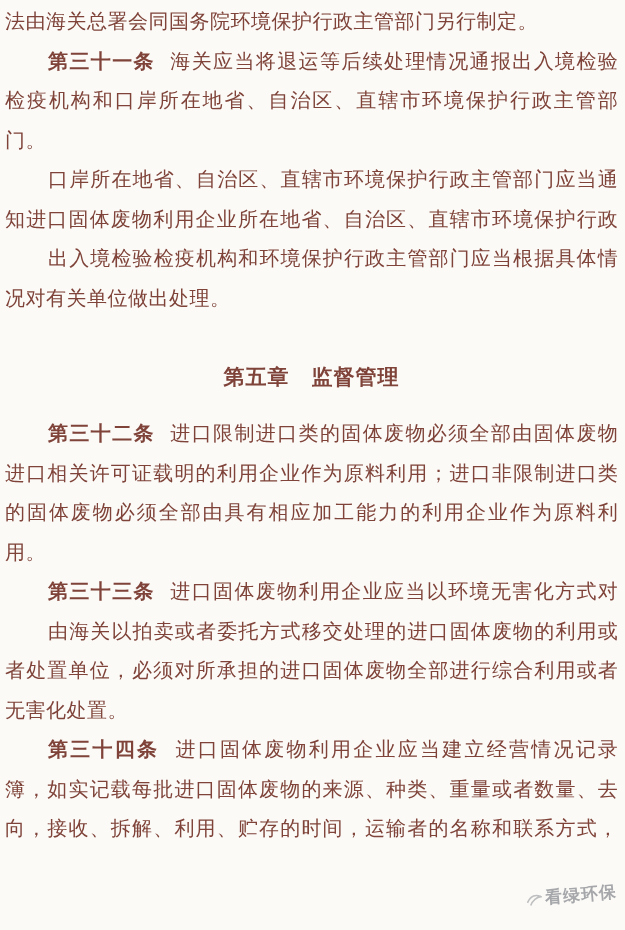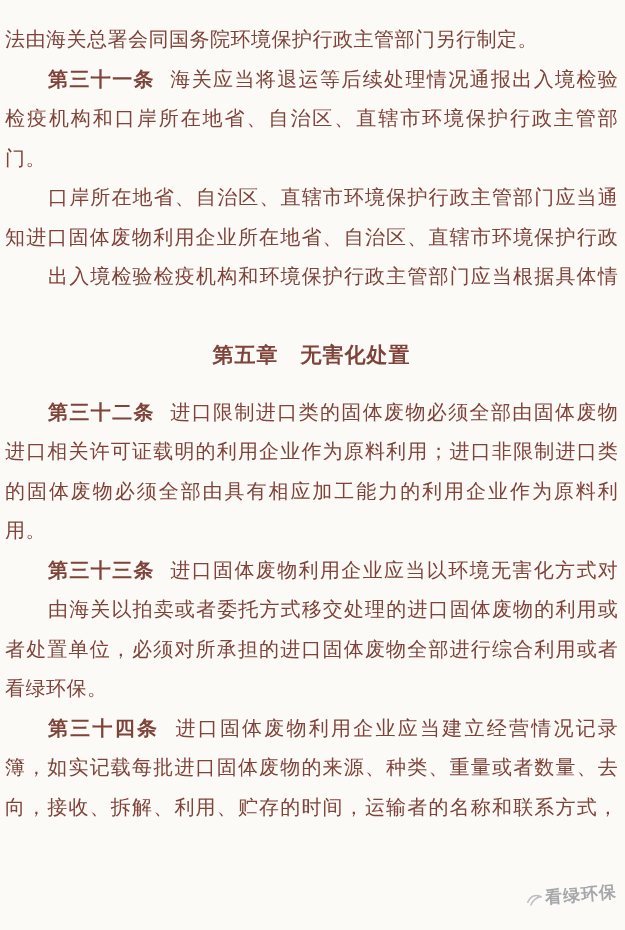--- a/index.html
+++ b/index.html
@@ -4,21 +4,21 @@
 <style>
   html,body{margin:0;padding:0;}
   .page{
     position:relative;
     width:625px;height:930px;
     background:#fbfaf7;
     color:#7f4339;
     font-family:"Liberation Serif","DejaVu Serif",serif;
     overflow:hidden;
   }
-  #doc{padding:20px 7px 0 5px;}
+  #doc{padding:2px 7px 0 5px;}
   .line{
     height:39.5px;
     display:flex;
     align-items:center;
     font-size:20px;
     letter-spacing:.5px;
     white-space:pre;
   }
   .line.j{justify-content:space-between;letter-spacing:0;}
   .line.ind{padding-left:43px;}
@@ -50,29 +50,30 @@
 
 <div class="page" style="background: rgb(251, 250, 247); color: rgb(127, 67, 57);">
   <div id="doc">
       <div class="line"><span>法由海关总署会同国务院环境保护行政主管部门另行制定。</span></div>
       <div class="line j ind"><span class="b">第</span><span class="b">三</span><span class="b">十</span><span class="b">一</span><span class="b">条</span><span class="gap"></span><span>海</span><span>关</span><span>应</span><span>当</span><span>将</span><span>退</span><span>运</span><span>等</span><span>后</span><span>续</span><span>处</span><span>理</span><span>情</span><span>况</span><span>通</span><span>报</span><span>出</span><span>入</span><span>境</span><span>检</span><span>验</span></div>
       <div class="line j"><span>检</span><span>疫</span><span>机</span><span>构</span><span>和</span><span>口</span><span>岸</span><span>所</span><span>在</span><span>地</span><span>省</span><span>、</span><span>自</span><span>治</span><span>区</span><span>、</span><span>直</span><span>辖</span><span>市</span><span>环</span><span>境</span><span>保</span><span>护</span><span>行</span><span>政</span><span>主</span><span>管</span><span>部</span></div>
       <div class="line"><span>门。</span></div>
       <div class="line j ind"><span>口</span><span>岸</span><span>所</span><span>在</span><span>地</span><span>省</span><span>、</span><span>自</span><span>治</span><span>区</span><span>、</span><span>直</span><span>辖</span><span>市</span><span>环</span><span>境</span><span>保</span><span>护</span><span>行</span><span>政</span><span>主</span><span>管</span><span>部</span><span>门</span><span>应</span><span>当</span><span>通</span></div>
       <div class="line j"><span>知</span><span>进</span><span>口</span><span>固</span><span>体</span><span>废</span><span>物</span><span>利</span><span>用</span><span>企</span><span>业</span><span>所</span><span>在</span><span>地</span><span>省</span><span>、</span><span>自</span><span>治</span><span>区</span><span>、</span><span>直</span><span>辖</span><span>市</span><span>环</span><span>境</span><span>保</span><span>护</span><span>行</span><span>政</span></div>
       <div class="line j ind"><span>出</span><span>入</span><span>境</span><span>检</span><span>验</span><span>检</span><span>疫</span><span>机</span><span>构</span><span>和</span><span>环</span><span>境</span><span>保</span><span>护</span><span>行</span><span>政</span><span>主</span><span>管</span><span>部</span><span>门</span><span>应</span><span>当</span><span>根</span><span>据</span><span>具</span><span>体</span><span>情</span></div>
-      <div class="heading">第五章　无害化处置</div>
+      <div class="line"><span>况对有关单位做出处理。</span></div>
+      <div class="heading">第五章　监督管理</div>
       <div class="line j ind"><span class="b">第</span><span class="b">三</span><span class="b">十</span><span class="b">二</span><span class="b">条</span><span class="gap"></span><span>进</span><span>口</span><span>限</span><span>制</span><span>进</span><span>口</span><span>类</span><span>的</span><span>固</span><span>体</span><span>废</span><span>物</span><span>必</span><span>须</span><span>全</span><span>部</span><span>由</span><span>固</span><span>体</span><span>废</span><span>物</span></div>
       <div class="line j"><span>进</span><span>口</span><span>相</span><span>关</span><span>许</span><span>可</span><span>证</span><span>载</span><span>明</span><span>的</span><span>利</span><span>用</span><span>企</span><span>业</span><span>作</span><span>为</span><span>原</span><span>料</span><span>利</span><span>用</span><span>；</span><span>进</span><span>口</span><span>非</span><span>限</span><span>制</span><span>进</span><span>口</span><span>类</span></div>
       <div class="line j"><span>的</span><span>固</span><span>体</span><span>废</span><span>物</span><span>必</span><span>须</span><span>全</span><span>部</span><span>由</span><span>具</span><span>有</span><span>相</span><span>应</span><span>加</span><span>工</span><span>能</span><span>力</span><span>的</span><span>利</span><span>用</span><span>企</span><span>业</span><span>作</span><span>为</span><span>原</span><span>料</span><span>利</span></div>
       <div class="line"><span>用。</span></div>
       <div class="line j ind"><span class="b">第</span><span class="b">三</span><span class="b">十</span><span class="b">三</span><span class="b">条</span><span class="gap"></span><span>进</span><span>口</span><span>固</span><span>体</span><span>废</span><span>物</span><span>利</span><span>用</span><span>企</span><span>业</span><span>应</span><span>当</span><span>以</span><span>环</span><span>境</span><span>无</span><span>害</span><span>化</span><span>方</span><span>式</span><span>对</span></div>
       <div class="line j ind"><span>由</span><span>海</span><span>关</span><span>以</span><span>拍</span><span>卖</span><span>或</span><span>者</span><span>委</span><span>托</span><span>方</span><span>式</span><span>移</span><span>交</span><span>处</span><span>理</span><span>的</span><span>进</span><span>口</span><span>固</span><span>体</span><span>废</span><span>物</span><span>的</span><span>利</span><span>用</span><span>或</span></div>
       <div class="line j"><span>者</span><span>处</span><span>置</span><span>单</span><span>位</span><span>，</span><span>必</span><span>须</span><span>对</span><span>所</span><span>承</span><span>担</span><span>的</span><span>进</span><span>口</span><span>固</span><span>体</span><span>废</span><span>物</span><span>全</span><span>部</span><span>进</span><span>行</span><span>综</span><span>合</span><span>利</span><span>用</span><span>或</span><span>者</span></div>
-      <div class="line"><span>看绿环保。</span></div>
+      <div class="line"><span>无害化处置。</span></div>
       <div class="line j ind"><span class="b">第</span><span class="b">三</span><span class="b">十</span><span class="b">四</span><span class="b">条</span><span class="gap"></span><span>进</span><span>口</span><span>固</span><span>体</span><span>废</span><span>物</span><span>利</span><span>用</span><span>企</span><span>业</span><span>应</span><span>当</span><span>建</span><span>立</span><span>经</span><span>营</span><span>情</span><span>况</span><span>记</span><span>录</span></div>
       <div class="line j"><span>簿</span><span>，</span><span>如</span><span>实</span><span>记</span><span>载</span><span>每</span><span>批</span><span>进</span><span>口</span><span>固</span><span>体</span><span>废</span><span>物</span><span>的</span><span>来</span><span>源</span><span>、</span><span>种</span><span>类</span><span>、</span><span>重</span><span>量</span><span>或</span><span>者</span><span>数</span><span>量</span><span>、</span><span>去</span></div>
       <div class="line j"><span>向</span><span>，</span><span>接</span><span>收</span><span>、</span><span>拆</span><span>解</span><span>、</span><span>利</span><span>用</span><span>、</span><span>贮</span><span>存</span><span>的</span><span>时</span><span>间</span><span>，</span><span>运</span><span>输</span><span>者</span><span>的</span><span>名</span><span>称</span><span>和</span><span>联</span><span>系</span><span>方</span><span>式</span><span>，</span></div>
     </div>
 
   <div class="watermark">
     <span>
       <svg width="16" height="14" viewBox="0 0 16 14" fill="none">
         <path d="M1 10 C 5 3, 10 2, 15 5 C 11 5, 6 8, 4 13" stroke="currentColor" stroke-width="1.6" fill="none"></path>
       </svg>

